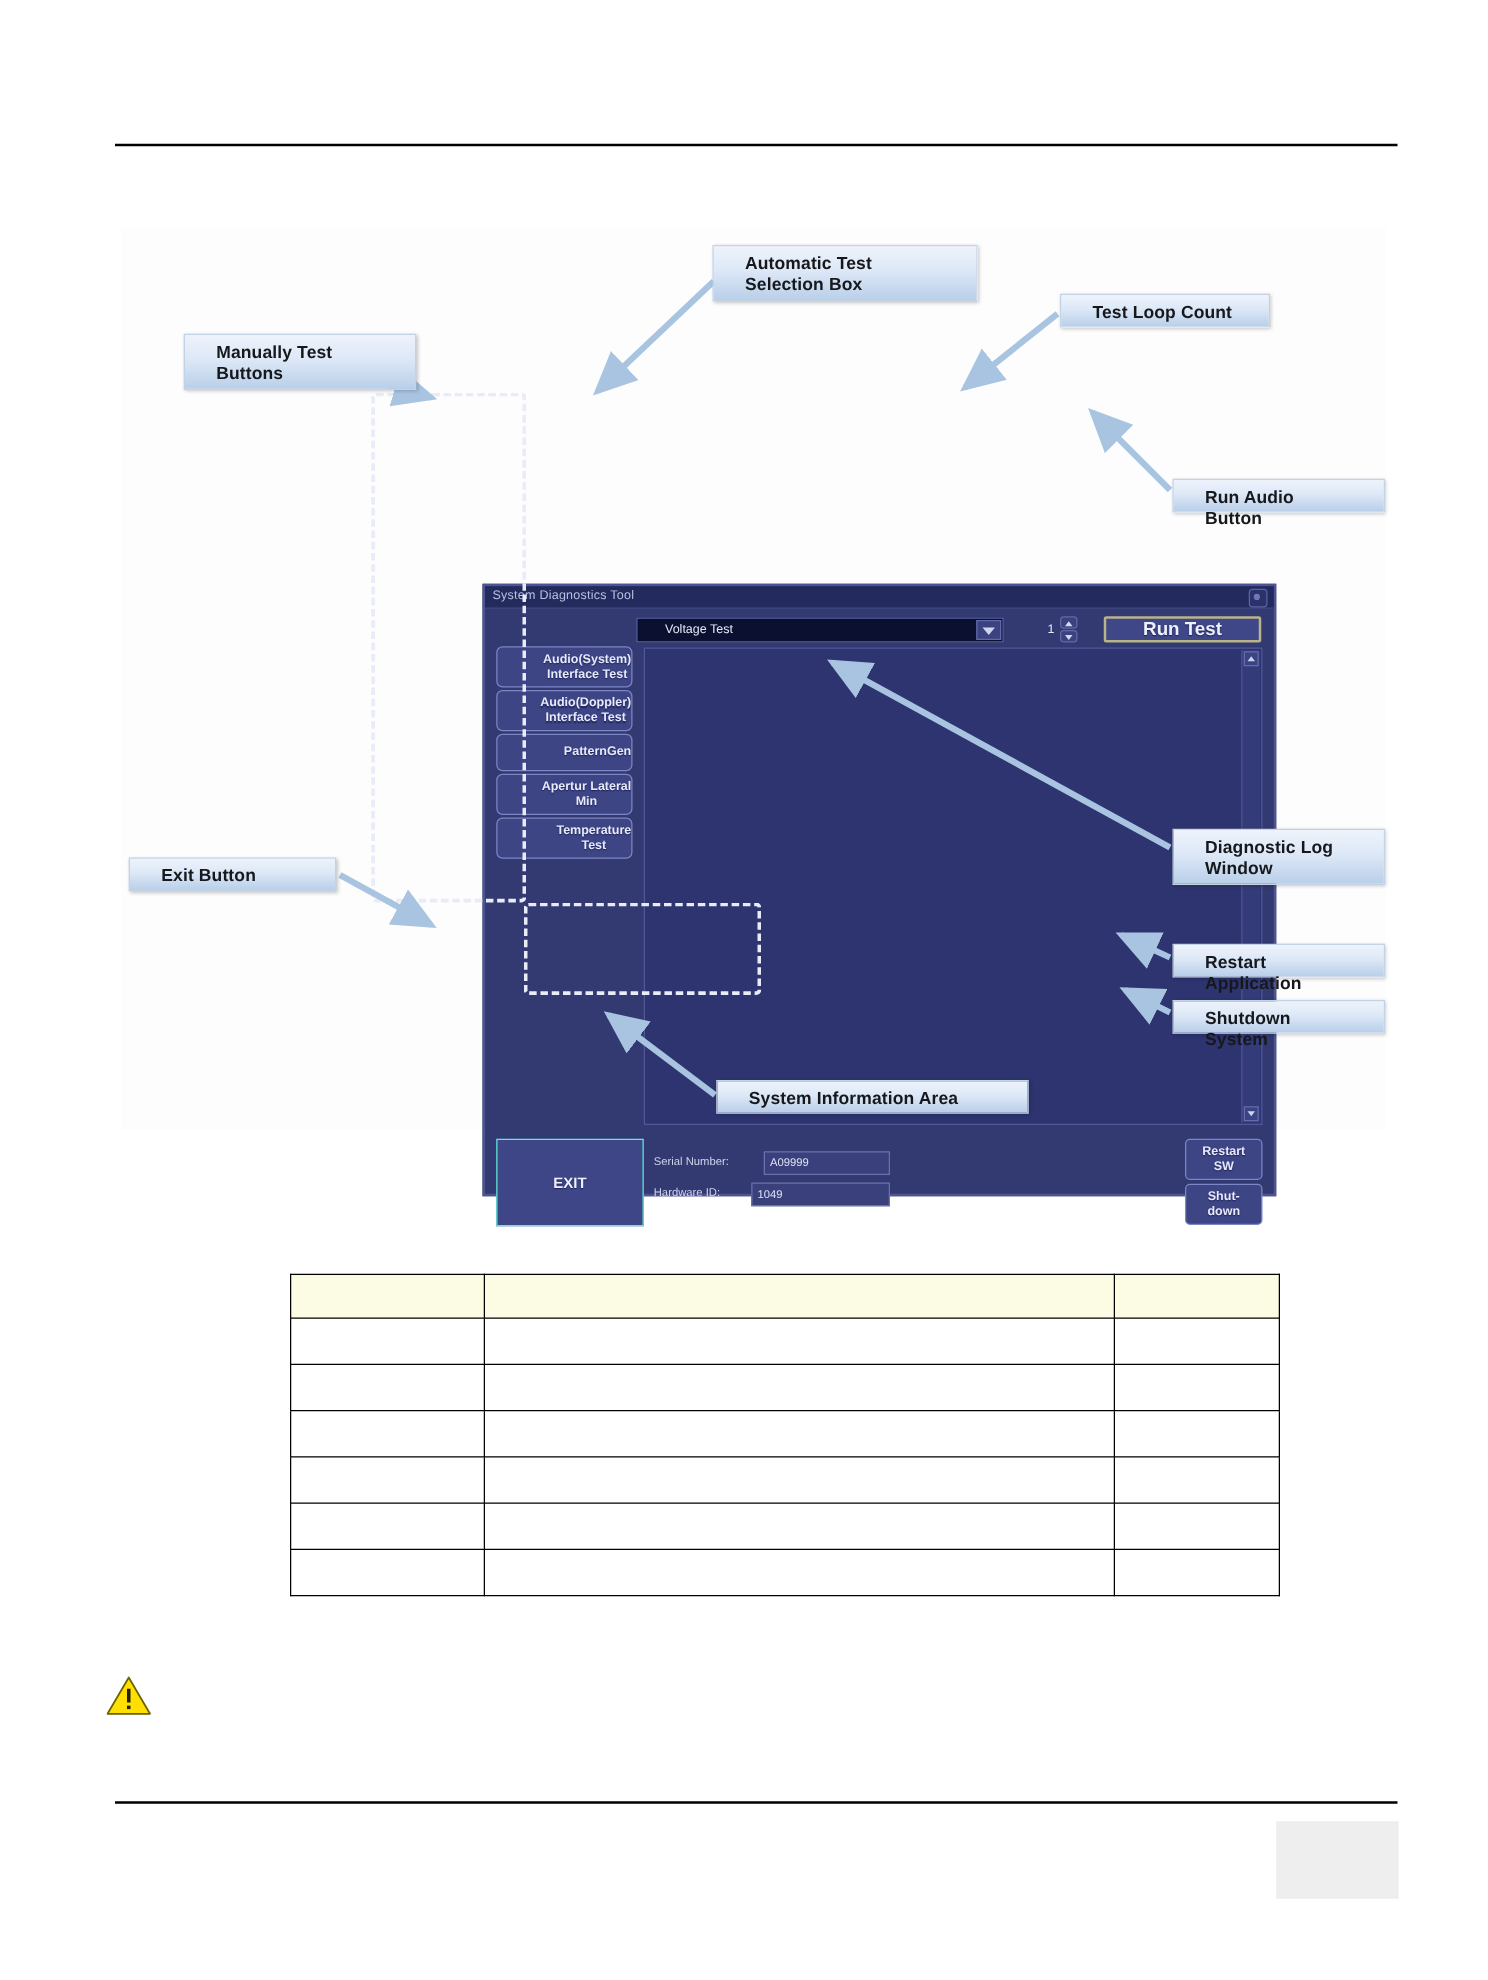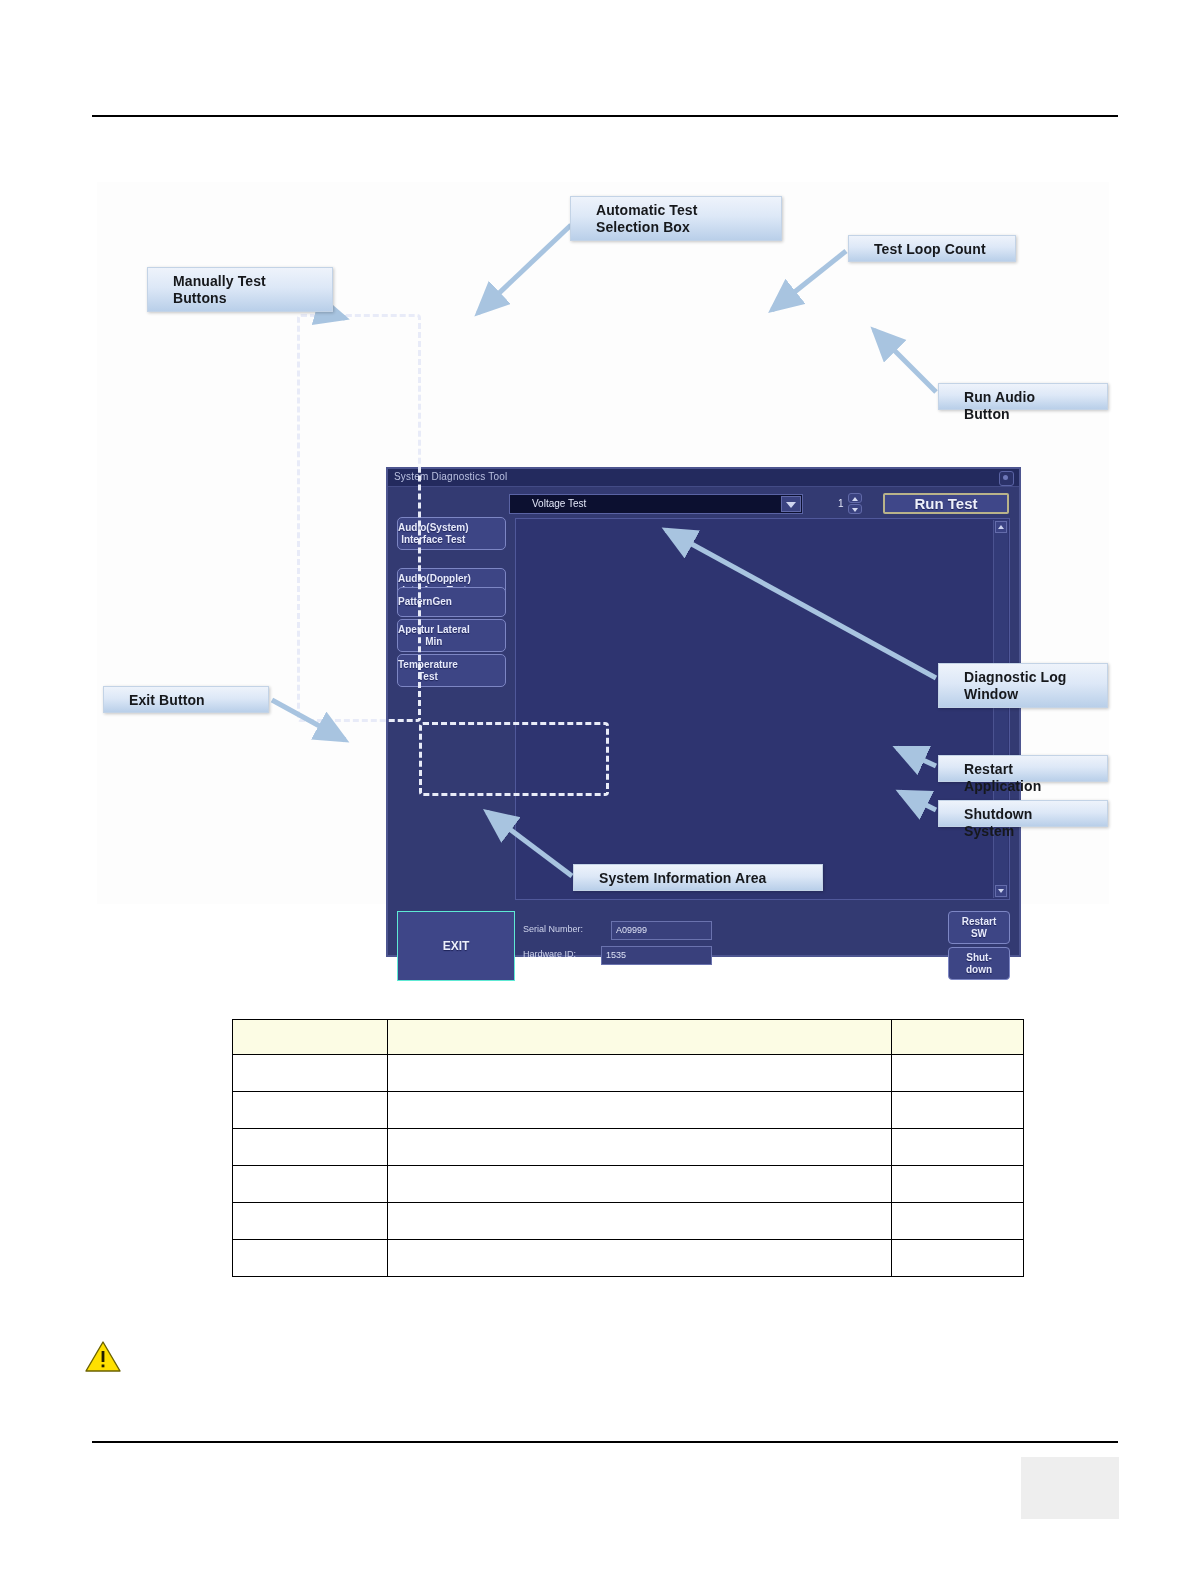--- a/index.html
+++ b/index.html
@@ -102,25 +102,25 @@
     display:flex;align-items:center;justify-content:center;
     text-shadow:0 1px 1px #1b2050;
   }
 
   
   .man-btn{
     position:absolute;left:9px;width:109px;
     background:#3d4585;border:1px solid #7d86c4;border-radius:5px;
     box-sizing:border-box;
     color:#e7eafb;font-size:10px;font-weight:bold;line-height:12px;
-    text-align:center;display:flex;align-items:center;justify-content:flex-start;
+    text-align:center;display:flex;align-items:center;justify-content:flex-end;
     text-shadow:0 1px 1px #1c2156;
   }
   .man-btn.b0{top:48px;height:33px;}
-  .man-btn.b1{top:83px;height:33px;margin-top:16px;}
+  .man-btn.b1{top:83px;height:33px;}
   .man-btn.b2{top:118px;height:30px;}
   .man-btn.b3{top:150px;height:33px;}
   .man-btn.b4{top:185px;height:33px;}
 
   
   .logwin{
     position:absolute;left:127px;top:49px;width:495px;height:382px;
     background:#2e3470;border:1px solid #50589a;box-sizing:border-box;
   }
   .scrollbar{
@@ -303,21 +303,21 @@
     <div class="sysinfo">
       <div class="si-row r0">
         <span class="si-label">Serial Number:</span>
         <span class="si-field">
           <span>A09999</span>
         </span>
       </div>
       <div class="si-row r1">
         <span class="si-label">Hardware ID:</span>
         <span class="si-field">
-          <span>1535</span>
+          <span>1049</span>
         </span>
       </div>
     </div>
 
     <div class="sq-btn restart">
       <span>
         <span>Restart</span><br>
         <span>SW</span>
       </span>
     </div>

